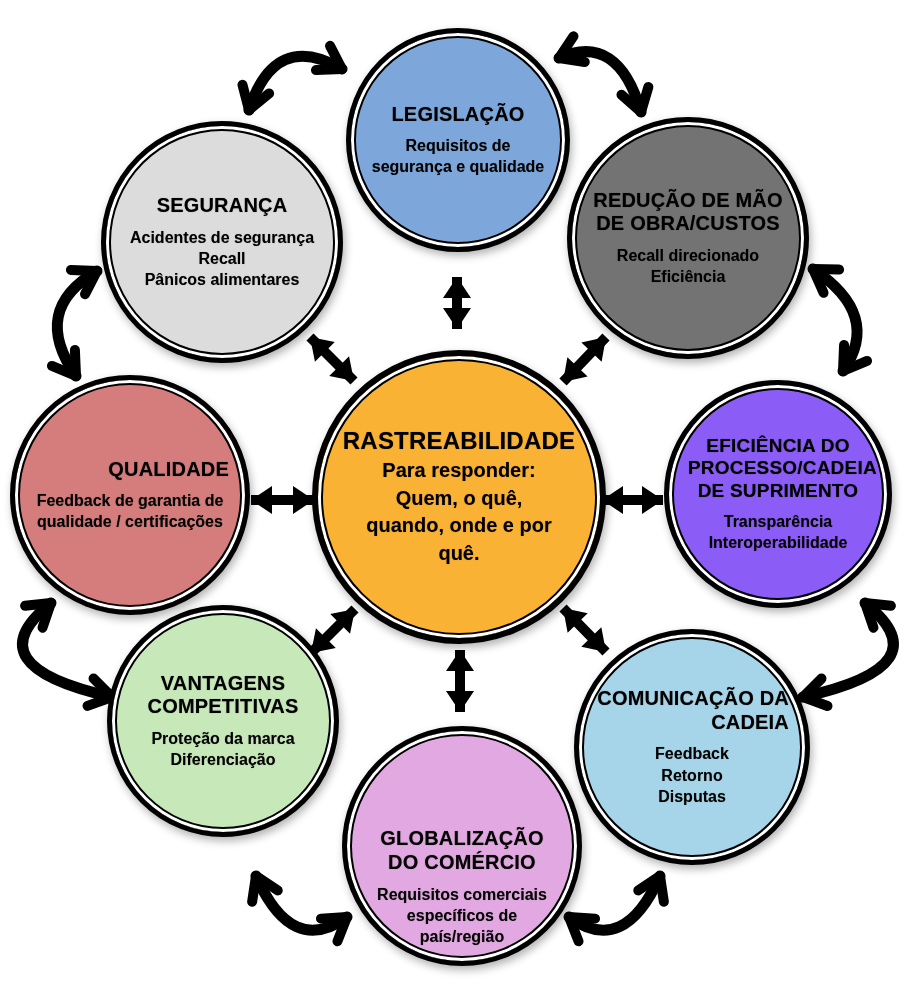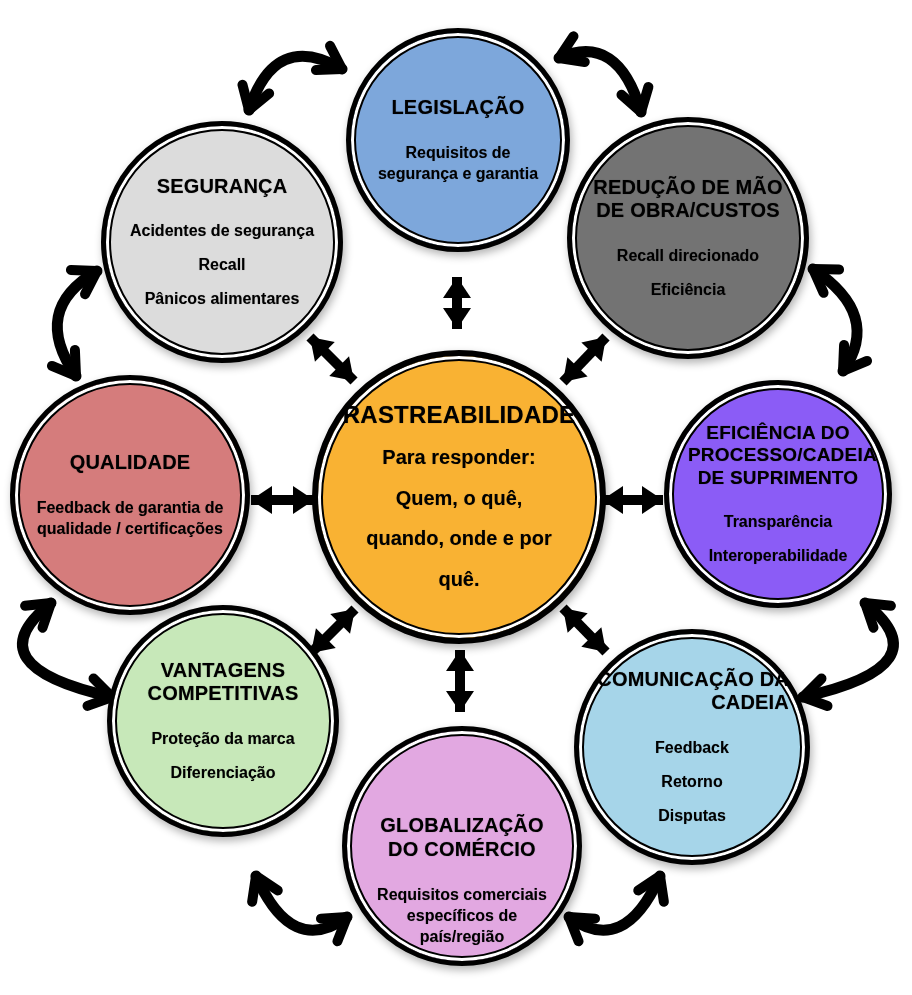--- a/index.html
+++ b/index.html
@@ -13,36 +13,35 @@
   svg.arrows{position:absolute;left:0;top:0;z-index:1;}
   .node{
     position:absolute;z-index:2;
     border-radius:50%;
     border:5px solid #000;
     box-shadow: inset 0 0 0 3px #fff, inset 0 0 0 5px #000, 2px 4px 9px rgba(0,0,0,0.30);
     display:flex;flex-direction:column;align-items:center;justify-content:center;
     text-align:center;color:#000;
     box-sizing:border-box;
     padding:14px 16px;
-    gap:13px;
   }
   .node-title{
     font-size:20px;font-weight:800;line-height:1.18;
     letter-spacing:0.2px;margin-bottom:9px;
     text-shadow:0 0 1px rgba(0,0,0,0.45);
   }
   .node-item{
     font-size:16px;font-weight:700;line-height:1.32;
     text-shadow:0 0 1px rgba(0,0,0,0.30);
   }
   
   .n-legislacao  {left:346px;top:28px;  width:224px;height:224px;}
   .n-seguranca   {left:101px;top:121px; width:242px;height:242px;}
   .n-reducao     {left:567px;top:117px; width:242px;height:242px;padding:14px 12px;}
-  .n-qualidade   {left:10px; top:375px; width:240px;height:240px;}
+  .n-qualidade   {left:10px; top:375px; width:240px;height:240px;align-items:flex-end;}
   .n-eficiencia  {left:664px;top:380px; width:228px;height:228px;padding:12px 12px;}
   .n-vantagens   {left:107px;top:605px; width:232px;height:232px;}
   .n-globalizacao{left:342px;top:726px; width:240px;height:240px;justify-content:flex-end;}
   .n-comunicacao {left:574px;top:629px; width:236px;height:236px;}
   .n-center{
     left:312px;top:350px;width:294px;height:294px;
     border-width:6px;
     padding:20px 22px;
   }
   .n-center .node-title{font-size:24px;margin-bottom:2px;}
@@ -84,21 +83,21 @@
       <path d="M865,603 Q944,666 803,697" marker-start="url(#vee)" marker-end="url(#vee)"></path>
       <path d="M660,876 Q624,957 569,917" marker-start="url(#vee)" marker-end="url(#vee)"></path>
       <path d="M347,917 Q292,957 256,876" marker-start="url(#vee)" marker-end="url(#vee)"></path>
       <path d="M112,697 Q-28,666 51,603" marker-start="url(#vee)" marker-end="url(#vee)"></path>
       <path d="M97,271 Q30,310 76,376" marker-start="url(#vee)" marker-end="url(#vee)"></path>
     </g>
   </svg>
 
   <div class="node n-legislacao" style="background-color: rgb(125, 167, 219);">
     <div class="node-title">LEGISLAÇÃO</div>
-    <div class="node-item">Requisitos de segurança e garantia</div>
+    <div class="node-item">Requisitos de segurança e qualidade</div>
   </div>
 
   <div class="node n-seguranca" style="background-color: rgb(220, 220, 220);">
     <div class="node-title">SEGURANÇA</div>
     <div class="node-item">Acidentes de segurança</div>
     <div class="node-item">Recall</div>
     <div class="node-item">Pânicos alimentares</div>
   </div>
 
   <div class="node n-reducao" style="background-color: #737373;">

